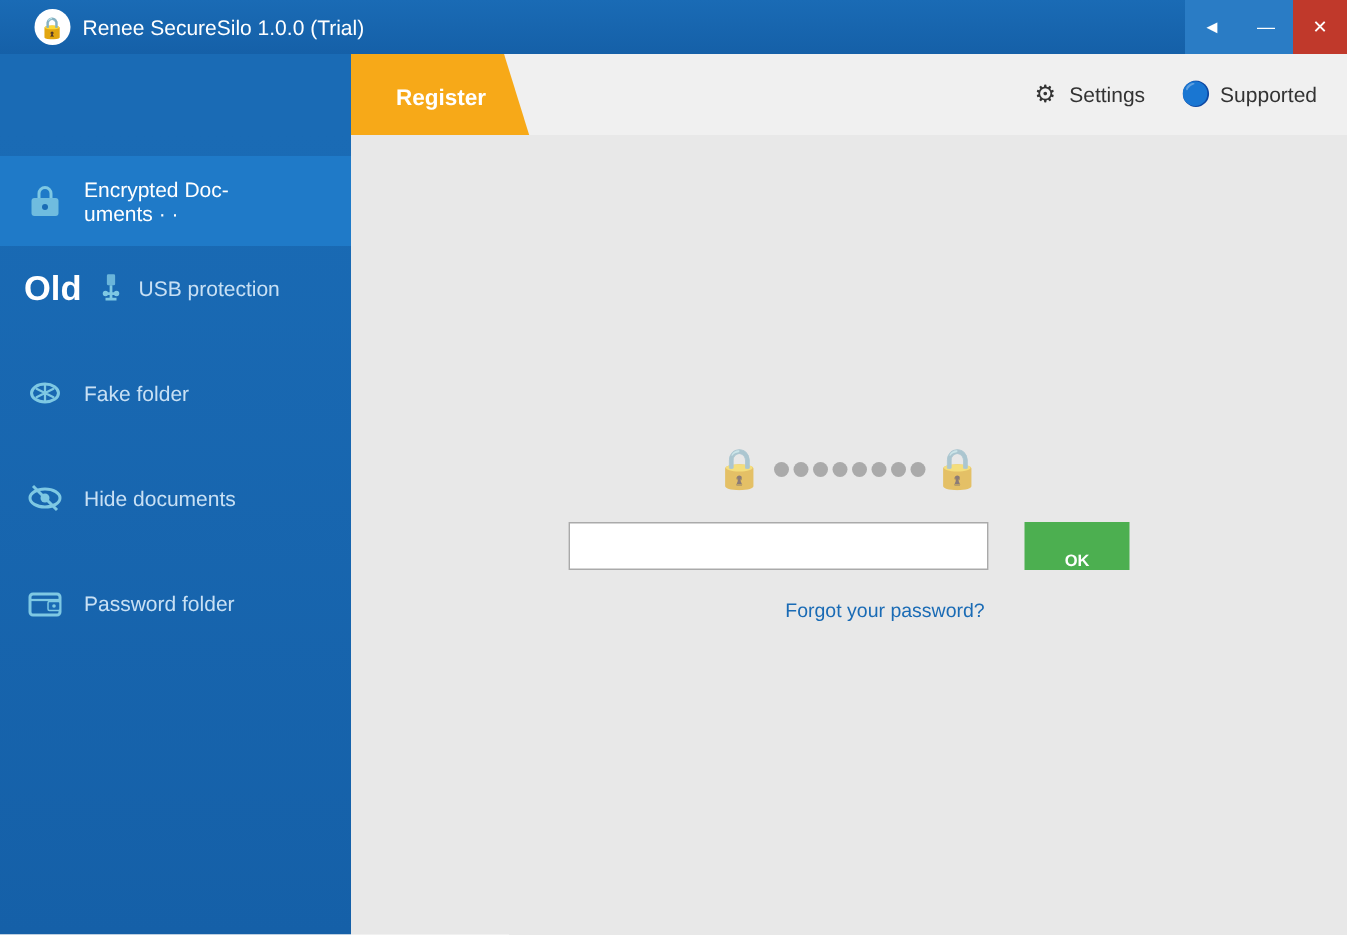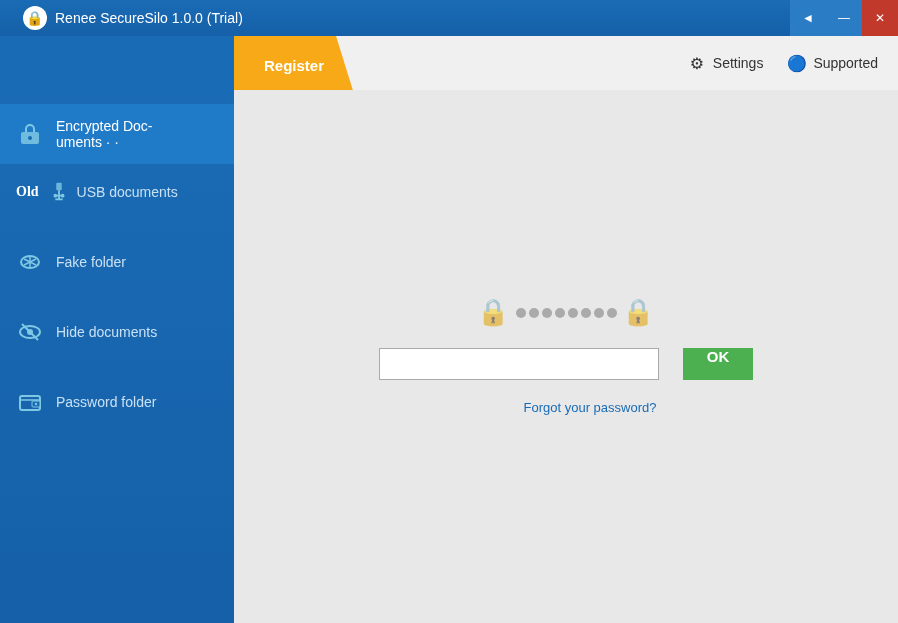--- a/index.html
+++ b/index.html
@@ -157,25 +157,24 @@
     .sidebar-usb {
       padding: 14px 16px;
       cursor: pointer;
       color: #c8e0f4;
       font-size: 14px;
       display: flex;
       align-items: center;
       gap: 4px;
     }
     .sidebar-usb-old {
-      font-size: 14px;
+      font-size: 23px;
       font-weight: bold;
       color: #fff;
       margin-right: 2px;
-      font-family: Liberation Serif, serif;
     }
 
     
     #content {
       flex: 1;
       background: #e8e8e8;
       display: flex;
       flex-direction: column;
       align-items: center;
       justify-content: center;
@@ -205,25 +204,25 @@
       font-size: 14px;
       background: #fff;
       outline: none;
     }
     #ok-button {
       width: 70px;
       height: 32px;
       background: #4caf50;
       color: #fff;
       border: none;
-      font-size: 15px;
+      font-size: 11px;
       font-weight: bold;
       cursor: pointer;
       display: flex;
-      align-items: flex-start;
+      align-items: flex-end;
       justify-content: center;
       margin-left: 24px;
     }
 
     #forgot-link {
       color: #1a6bb5;
       font-size: 13px;
       cursor: pointer;
       text-decoration: none;
       padding-left: 48px;
@@ -310,21 +309,21 @@
     <div class="sidebar-usb">
       <span class="sidebar-usb-old">Old</span>
       <div class="sidebar-item-icon">
         <svg width="22" height="22" viewBox="0 0 24 24" fill="none">
           <rect x="9" y="2" width="6" height="8" rx="1" fill="#7ec8e3" opacity="0.8"></rect>
           <path d="M12 10v10M8 16h8M8 20h8" stroke="#7ec8e3" stroke-width="2"></path>
           <circle cx="8" cy="16" r="2" fill="#7ec8e3"></circle>
           <circle cx="16" cy="16" r="2" fill="#7ec8e3"></circle>
         </svg>
       </div>
-      <span>USB documents</span>
+      <span>USB protection</span>
     </div>
 
     <div class="sidebar-item">
       <div class="sidebar-item-icon">
         <svg width="24" height="24" viewBox="0 0 24 24" fill="none">
           <ellipse cx="12" cy="12" rx="9" ry="6" stroke="#7ec8e3" stroke-width="2"></ellipse>
           <path d="M12 6v12M6 9l12 6M6 15l12-6" stroke="#7ec8e3" stroke-width="1.5"></path>
         </svg>
       </div>
       <span>Fake folder</span>

